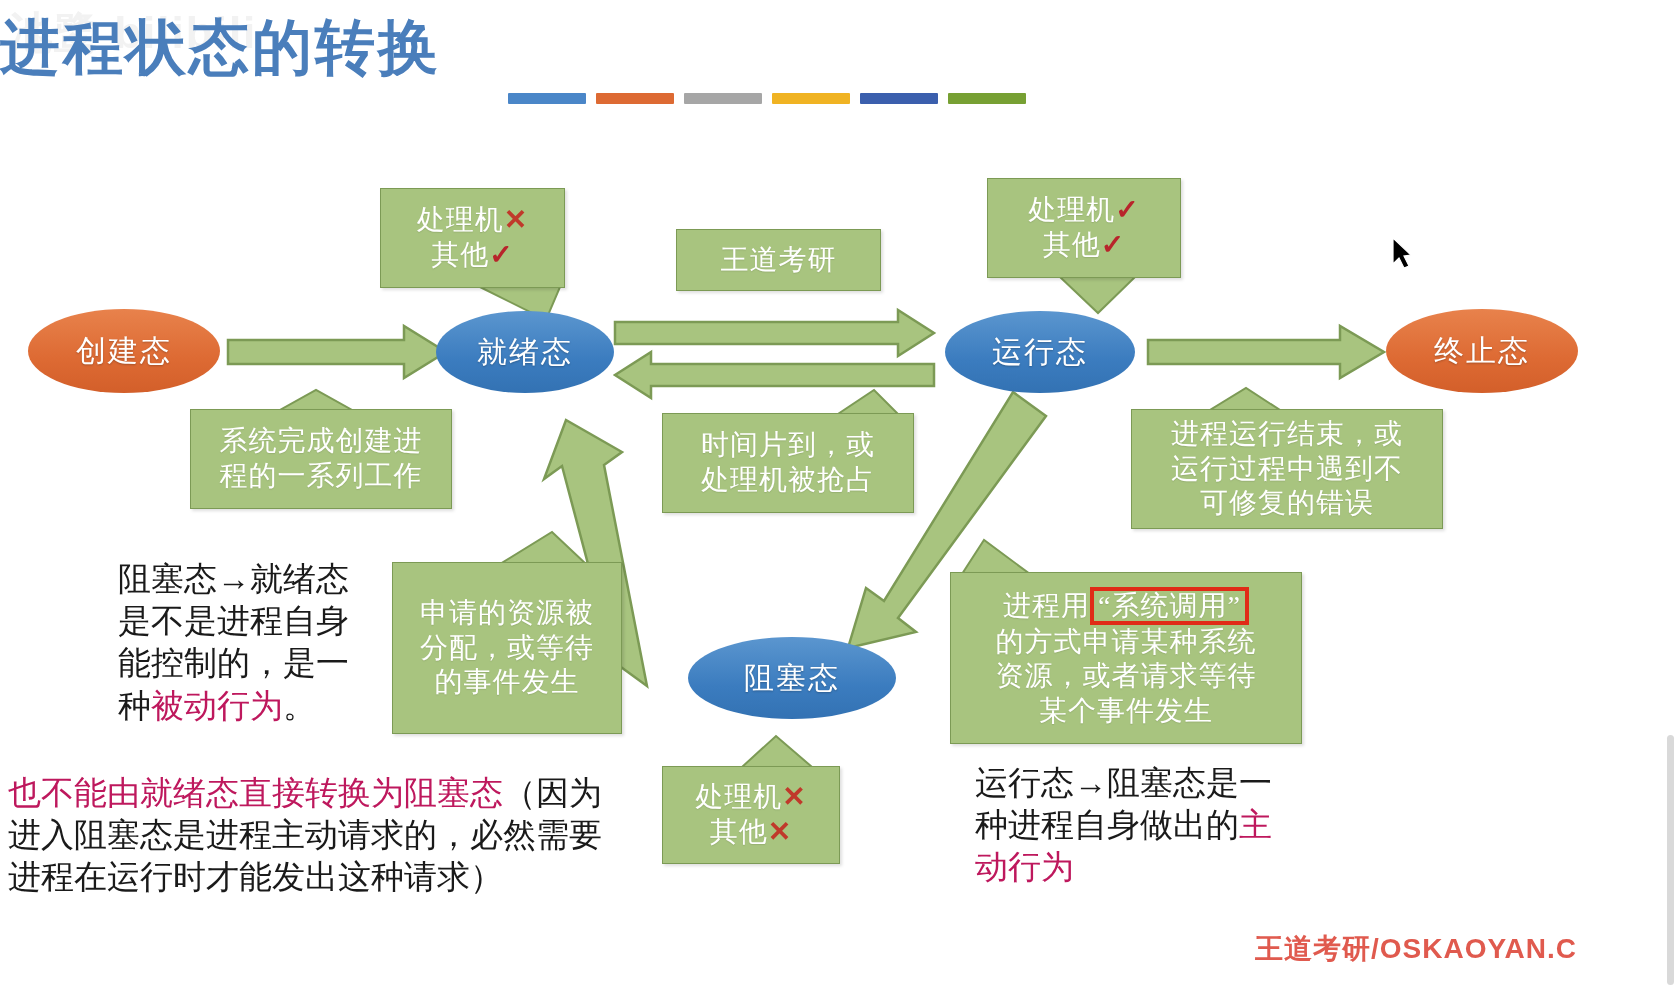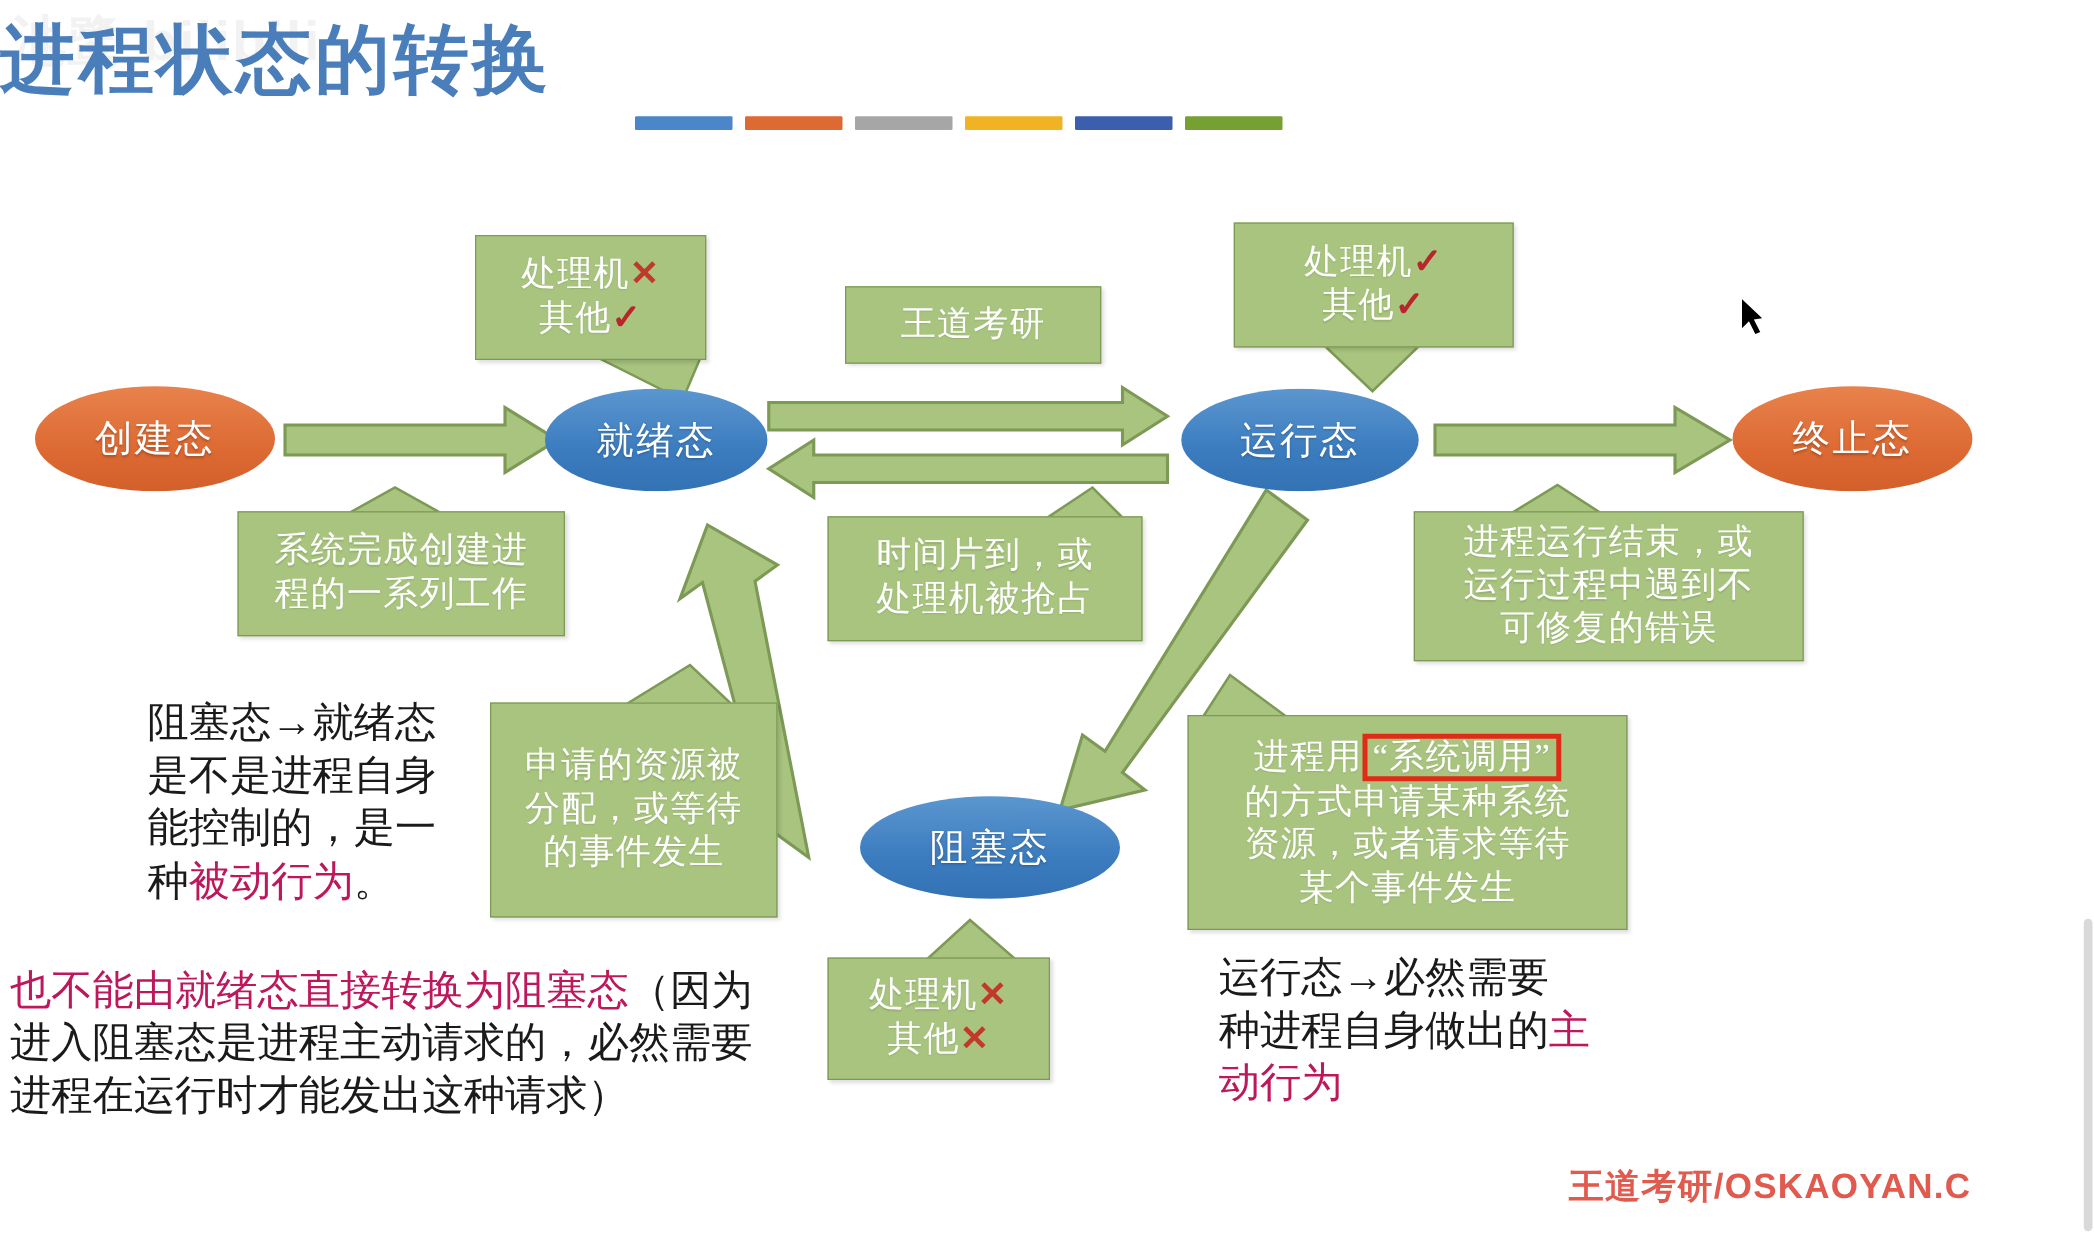--- a/index.html
+++ b/index.html
@@ -168,21 +168,21 @@
     <div>
       <div><span>处理机</span><span class="mark-x">✕</span></div>
       <div><span>其他</span><span class="mark-v">✓</span></div>
     </div>
   </div>
 
   <div class="callout" style="left:676px;top:229px;width:205px;height:62px;">
     <span>王道考研</span>
   </div>
 
-  <div class="callout" style="left:987px;top:178px;width:224px;height:100px;">
+  <div class="callout" style="left:987px;top:178px;width:194px;height:100px;">
     <div>
       <div><span>处理机</span><span class="mark-v">✓</span></div>
       <div><span>其他</span><span class="mark-v">✓</span></div>
     </div>
   </div>
 
   <div class="callout" style="left:190px;top:409px;width:262px;height:100px;">
     <div>
       <div>系统完成创建进</div>
       <div>程的一系列工作</div>
@@ -241,21 +241,21 @@
 
   <div class="textblock" style="left:8px;top:772px;width:630px;">
     <div>
       <span class="red">也不能由就绪态直接转换为阻塞态</span><span>（因为</span>
     </div>
     <div>进入阻塞态是进程主动请求的，必然需要</div>
     <div>进程在运行时才能发出这种请求）</div>
   </div>
 
   <div class="textblock" style="left:975px;top:762px;width:330px;">
-    <div>运行态→必然需要</div>
+    <div>运行态→阻塞态是一</div>
     <div>
       <span>种进程自身做出的</span><span class="red">主</span>
     </div>
     <div class="red">动行为</div>
   </div>
 
   <div class="footer-wm">王道考研/OSKAOYAN.C</div>
 
   <svg class="overlay" viewBox="0 0 1675 1004">
     <polygon points="1393,238 1393,264 1399,258 1404,268 1409,266 1404,256 1411,255" fill="#000000" stroke="#ffffff" stroke-width="1.2"></polygon>

